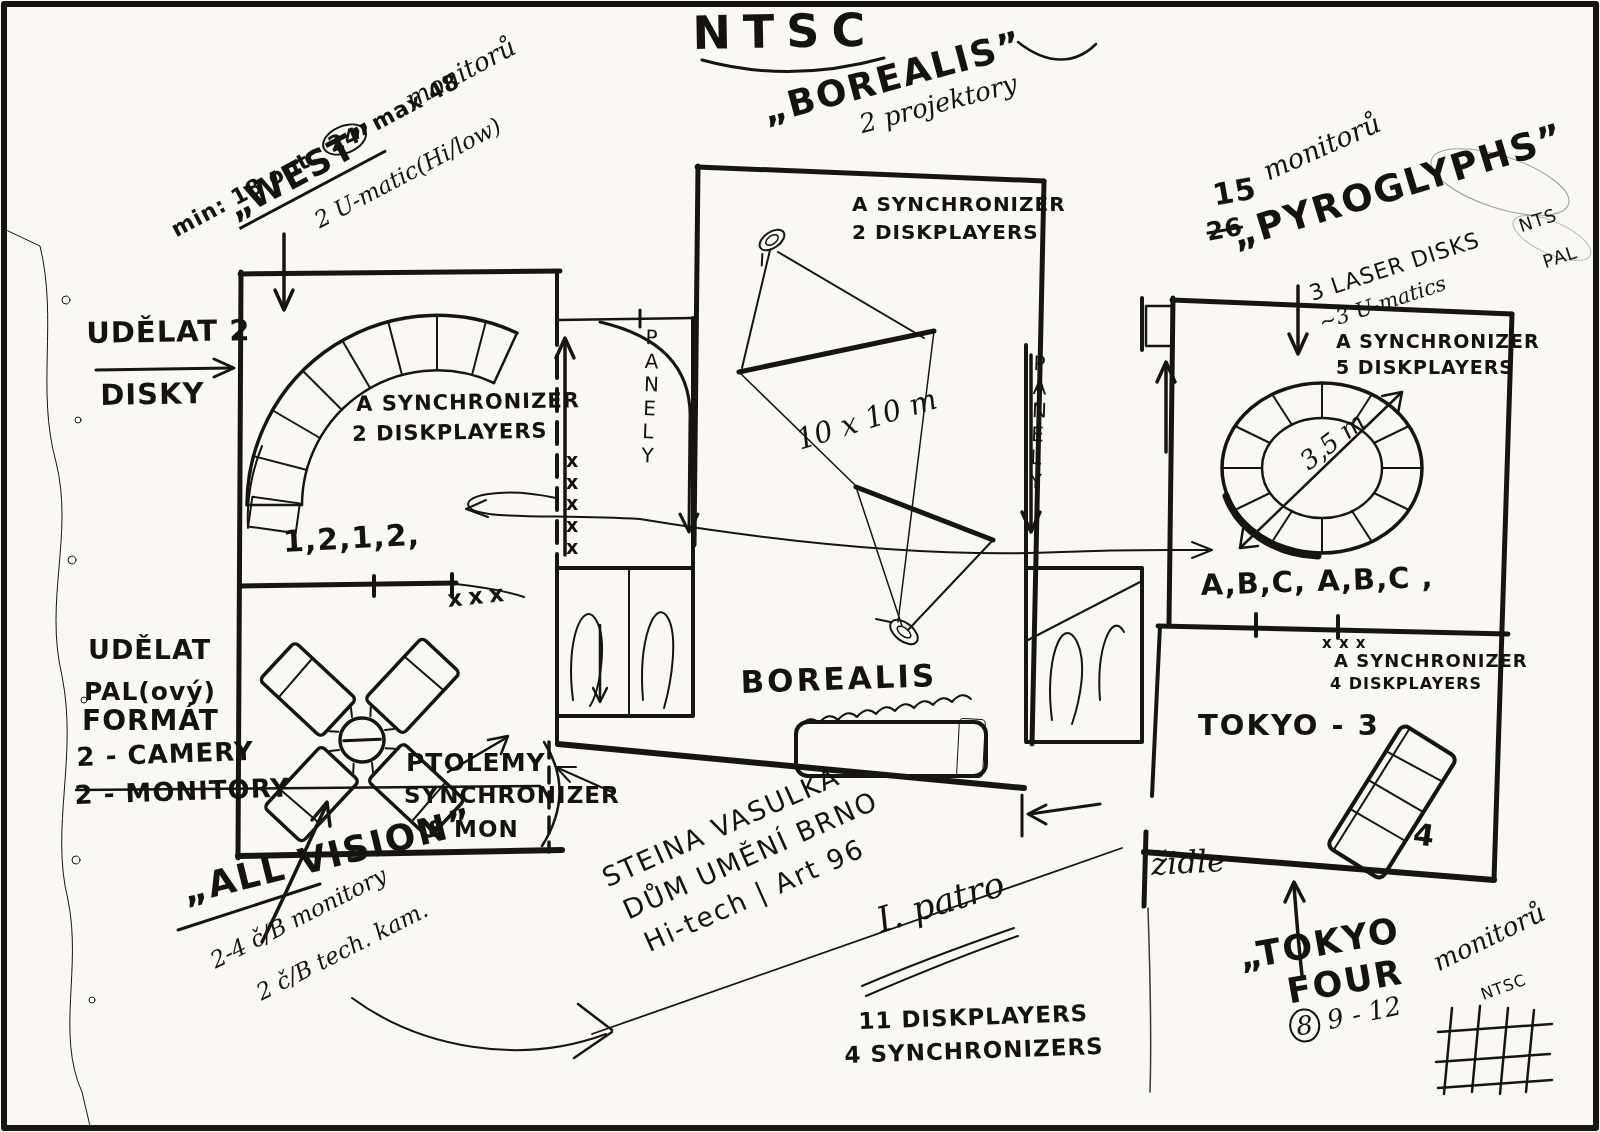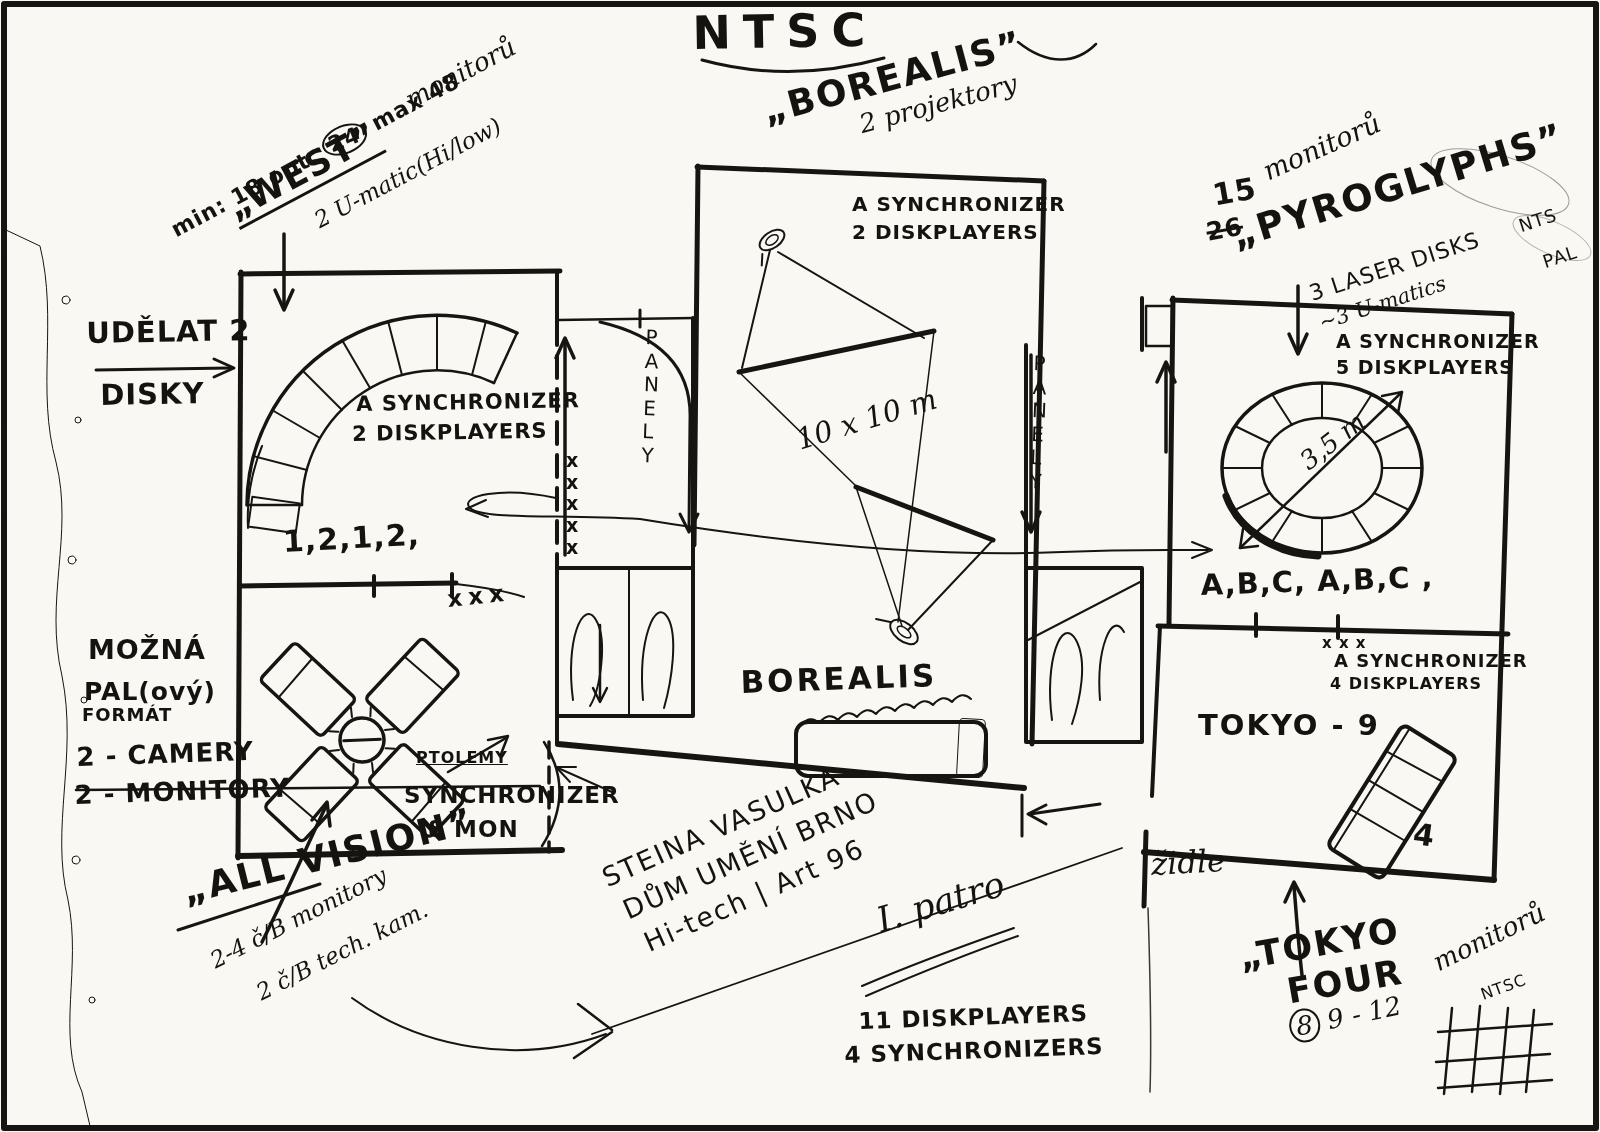--- a/index.html
+++ b/index.html
@@ -235,23 +235,23 @@
     <span class="circle">24</span>
     <span>max 48</span>
   </div>
   <div class="lbl script" style="left:400px;top:88px;font-size:26px;transform:rotate(-28deg);">monitorů</div>
   <div class="lbl hand big und" style="left:220px;top:192px;font-size:35px;transform:rotate(-28deg);">„WEST”</div>
   <div class="lbl script" style="left:310px;top:210px;font-size:23px;transform:rotate(-28deg);">2 U-matic(Hi/low)</div>
 
   <div class="lbl hand" style="left:86px;top:316px;font-size:29px;transform:rotate(-1deg);">UDĚLAT 2</div>
   <div class="lbl hand" style="left:100px;top:378px;font-size:29px;transform:rotate(-1deg);">DISKY</div>
 
-  <div class="lbl hand" style="left:88px;top:634px;font-size:27px;">MOŽNÁ</div>
+  <div class="lbl hand" style="left:88px;top:634px;font-size:27px;">UDĚLAT</div>
   <div class="lbl hand" style="left:84px;top:668px;font-size:25px;margin-top:9px;">PAL(ový)</div>
-  <div class="lbl hand" style="left:82px;top:704px;font-size:18px;">FORMÁT</div>
+  <div class="lbl hand" style="left:82px;top:704px;font-size:28px;">FORMÁT</div>
   <div class="lbl hand" style="left:76px;top:742px;font-size:26px;transform:rotate(-2deg);">2 - CAMERY</div>
   <div class="lbl hand" style="left:74px;top:780px;font-size:26px;transform:rotate(-2deg);">2 - MONITORY</div>
 
   <div class="lbl hand" style="left:356px;top:392px;font-size:21px;transform:rotate(-1deg);">A SYNCHRONIZER</div>
   <div class="lbl hand" style="left:352px;top:422px;font-size:21px;transform:rotate(-1deg);">2 DISKPLAYERS</div>
   <div class="lbl hand" style="left:282px;top:524px;font-size:30px;transform:rotate(-3deg);">1,2,1,2,</div>
   <div class="lbl hand" style="left:446px;top:586px;font-size:23px;letter-spacing:6px;transform:rotate(-6deg);">xxx</div>
   <div class="lbl hand pre" style="left:566px;top:450px;font-size:19px;line-height:1.14;">x
 x
 x
@@ -287,37 +287,37 @@
   <div class="lbl script" style="left:1316px;top:312px;font-size:21px;transform:rotate(-18deg);">~3 U-matics</div>
   <div class="lbl hand" style="left:1540px;top:252px;font-size:18px;font-weight:400;transform:rotate(-18deg);">PAL</div>
   <div class="lbl hand" style="left:1336px;top:330px;font-size:19px;">A SYNCHRONIZER</div>
   <div class="lbl hand" style="left:1336px;top:356px;font-size:19px;">5 DISKPLAYERS</div>
   <div class="lbl script" style="left:1294px;top:452px;font-size:26px;transform:rotate(-38deg);">3,5 m</div>
   <div class="lbl hand" style="left:1200px;top:568px;font-size:29px;transform:rotate(-2deg);">A,B,C, A,B,C ,</div>
 
   <div class="lbl hand" style="left:1322px;top:634px;font-size:15px;">x x x</div>
   <div class="lbl hand" style="left:1334px;top:650px;font-size:18px;">A SYNCHRONIZER</div>
   <div class="lbl hand" style="left:1330px;top:674px;font-size:16px;">4 DISKPLAYERS</div>
-  <div class="lbl hand" style="left:1198px;top:708px;font-size:29px;letter-spacing:2px;">TOKYO - 9</div>
+  <div class="lbl hand" style="left:1198px;top:708px;font-size:29px;letter-spacing:2px;">TOKYO - 3</div>
   <div class="lbl hand" style="left:1416px;top:816px;font-size:30px;transform:rotate(8deg);">4</div>
   <div class="lbl script" style="left:1150px;top:846px;font-size:31px;transform:rotate(-3deg);">židle</div>
   <div class="lbl hand big" style="left:1236px;top:938px;font-size:35px;transform:rotate(-10deg);">„TOKYO</div>
   <div class="lbl hand big" style="left:1284px;top:972px;font-size:35px;transform:rotate(-10deg);">FOUR</div>
   <div class="lbl script" style="left:1286px;top:1012px;font-size:26px;transform:rotate(-12deg);">
     <span class="circle">8</span>
     <span>9 - 12</span>
   </div>
   <div class="lbl script" style="left:1428px;top:950px;font-size:26px;transform:rotate(-26deg);">monitorů</div>
   <div class="lbl hand" style="left:1478px;top:986px;font-size:16px;font-weight:400;transform:rotate(-20deg);">NTSC</div>
 
   <div class="lbl hand big" style="left:178px;top:872px;font-size:36px;transform:rotate(-14deg);">„ALL VISION”</div>
   <div class="lbl script" style="left:206px;top:950px;font-size:23px;transform:rotate(-27deg);">2-4 č/B monitory</div>
   <div class="lbl script" style="left:252px;top:982px;font-size:23px;transform:rotate(-27deg);">2 č/B tech. kam.</div>
 
-  <div class="lbl hand" style="left:416px;top:748px;font-size:16px;text-decoration:underline;">PTOLEMY</div>
+  <div class="lbl hand" style="left:406px;top:748px;font-size:25px;">PTOLEMY</div>
   <div class="lbl hand" style="left:404px;top:782px;font-size:23px;">SYNCHRONIZER</div>
   <div class="lbl hand" style="left:428px;top:816px;font-size:23px;">8 MON</div>
 
   <div class="lbl thin" style="left:596px;top:862px;font-size:27px;line-height:1.4;transform:rotate(-24deg);">
     <div>STEINA VASULKA</div>
     <div style="margin-left:6px;">DŮM UMĚNÍ BRNO</div>
     <div style="margin-left:12px;">Hi-tech | Art 96</div>
   </div>
   <div class="lbl script" style="left:872px;top:902px;font-size:35px;transform:rotate(-17deg);">I. patro</div>
   <div class="lbl hand" style="left:858px;top:1008px;font-size:23px;transform:rotate(-2deg);">11 DISKPLAYERS</div>

